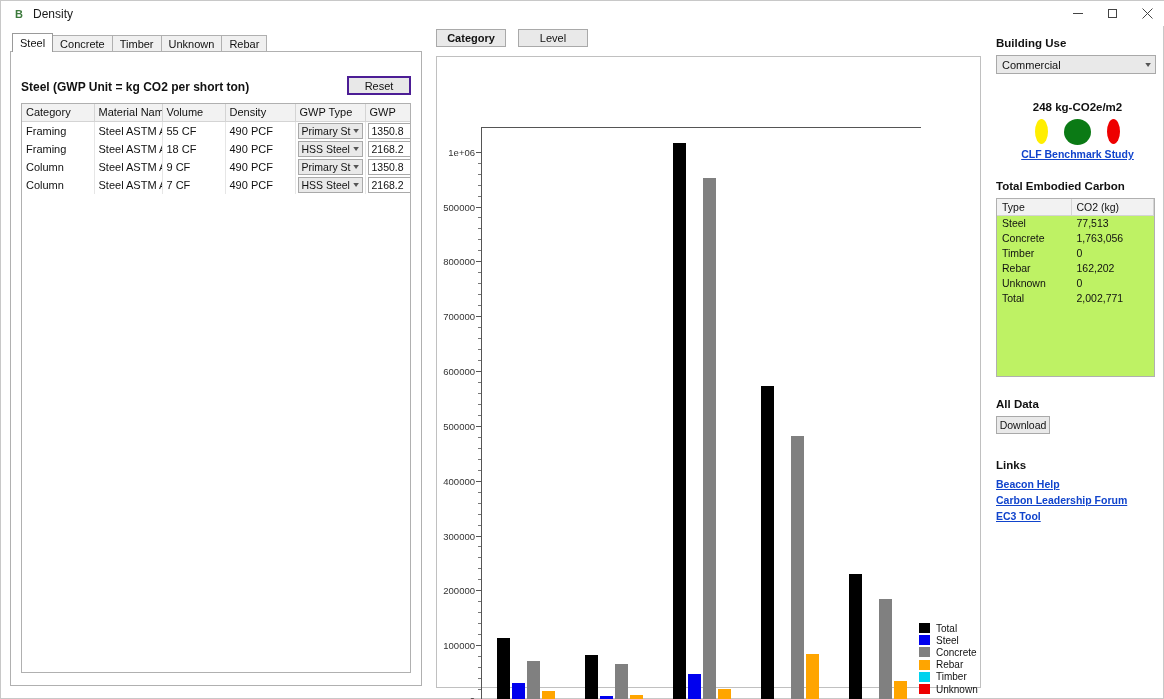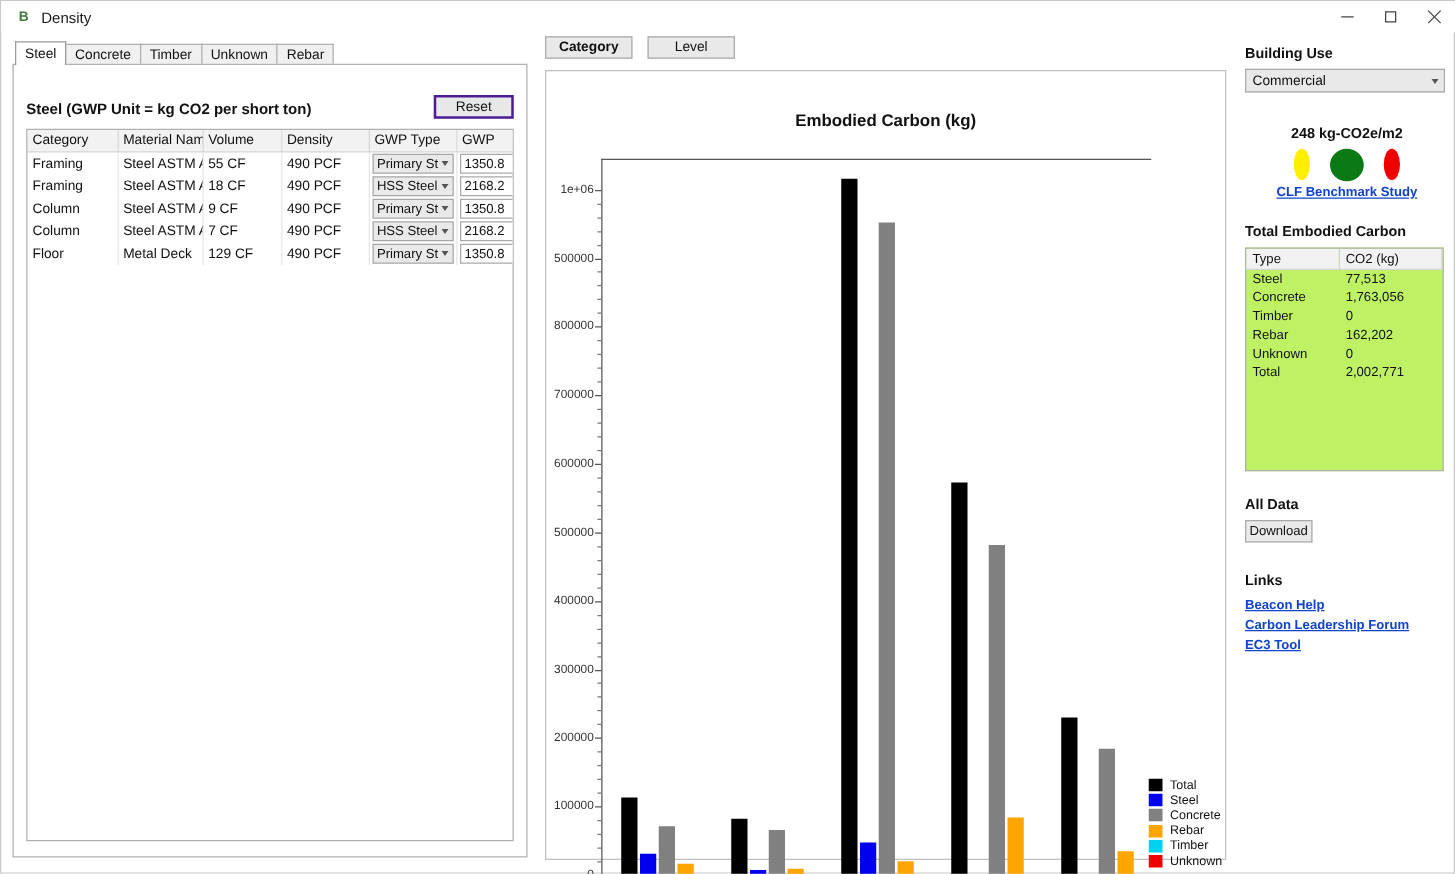--- a/index.html
+++ b/index.html
@@ -391,48 +391,32 @@
                 <td style="padding: 1px 2px;">
                   <div class="combo">
                     <span class="cv">HSS Steel</span>
                     <span class="chev">▾</span>
                   </div>
                 </td>
                 <td style="padding: 1px 2px;">
                   <div class="txtbox">2168.2</div>
                 </td>
               </tr>
-              <tr>
-                <td>Floor</td>
-                <td>Metal Deck</td>
-                <td>129 CF</td>
-                <td>490 PCF</td>
-                <td style="padding: 1px 2px;">
-                  <div class="combo">
-                    <span class="cv">Primary St</span>
-                    <span class="chev">▾</span>
-                  </div>
-                </td>
-                <td style="padding: 1px 2px;">
-                  <div class="txtbox">1350.8</div>
-                </td>
-              </tr>
             </tbody>
         </table>
       </div>
     </div>
   </div>
 
   <div class="chart-area">
     <div class="viewbtns">
       <div class="vbtn sel">Category</div>
       <div class="vbtn">Level</div>
     </div>
     <div class="plotwrap">
-      <div class="chart-title">Embodied Carbon (kg)</div>
       <div class="plot" id="plot">
         <div class="plot-frame"></div>
 
       <div class="ytick" style="top: 600px;">0</div>
           <div class="yminor" style="top: 589.033px;"></div>
           <div class="yminor" style="top: 578.067px;"></div>
           <div class="yminor" style="top: 567.1px;"></div>
           <div class="yminor" style="top: 556.134px;"></div>
           <div class="ytick" style="top: 545.167px;">100000</div>
           <div class="ytickmark" style="top: 545.167px;"></div>

